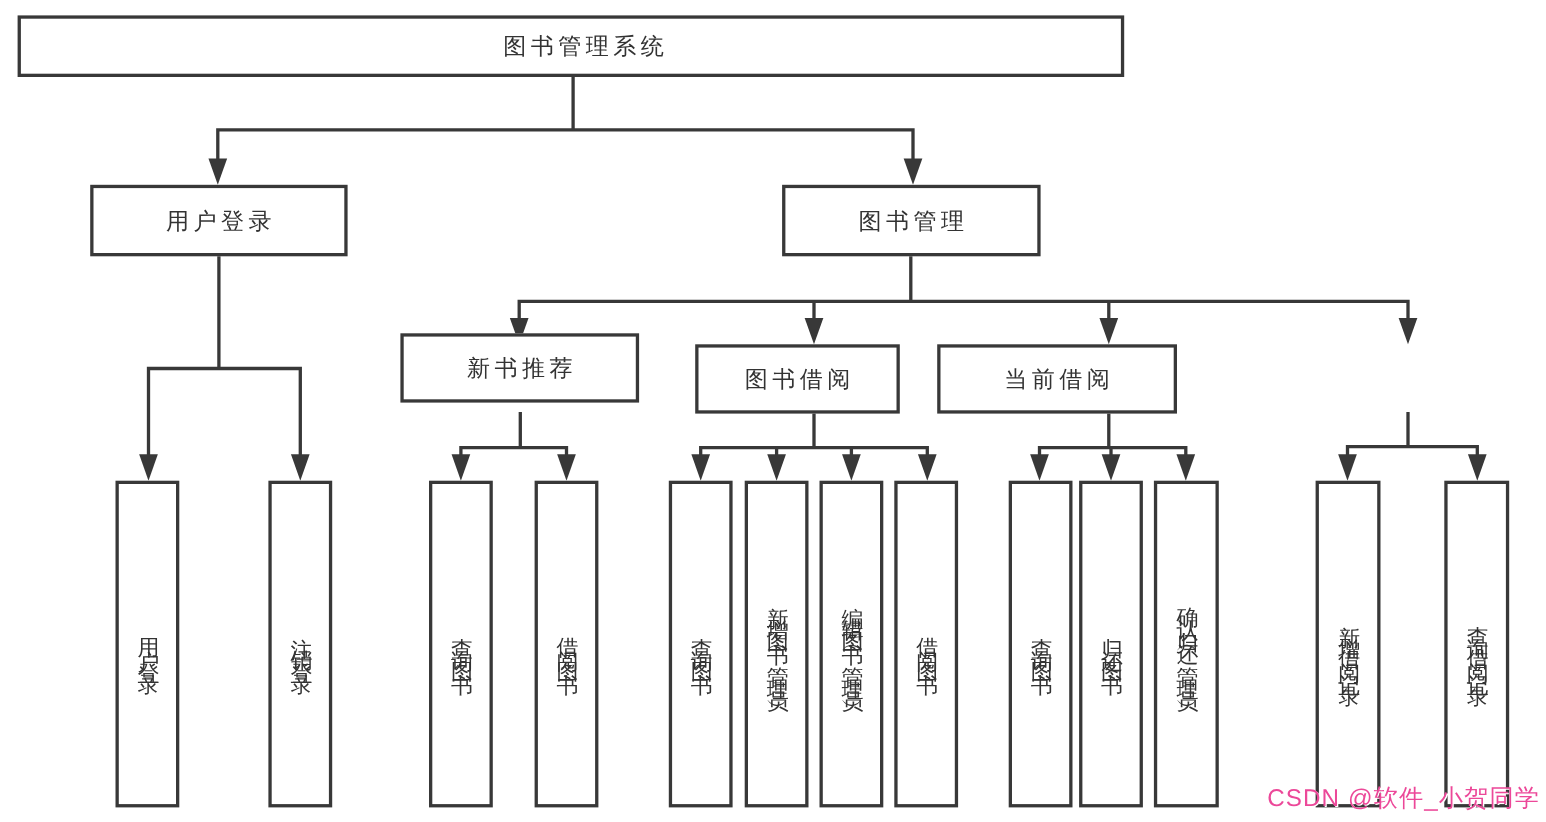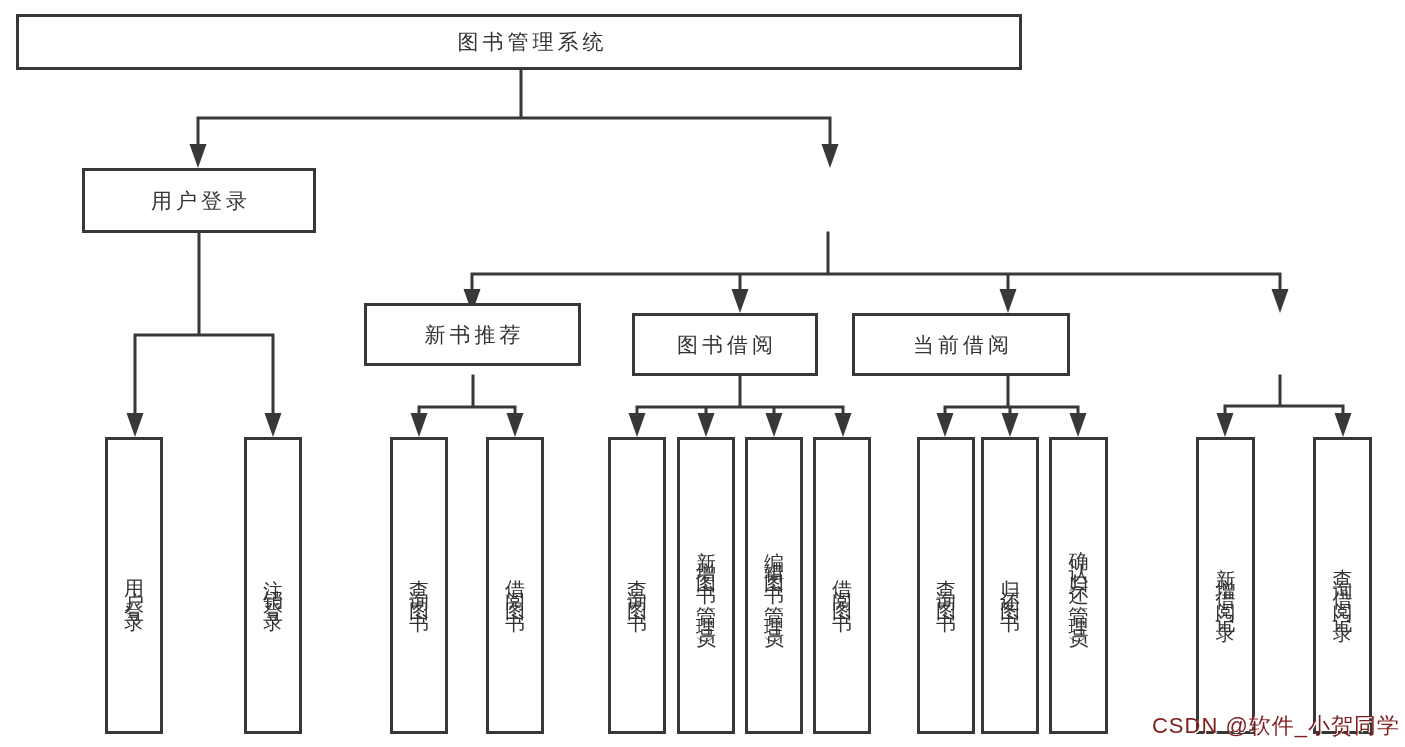--- a/index.html
+++ b/index.html
@@ -51,21 +51,21 @@
     color: #333333;
     font-size: 20px;
     line-height: 1.05;
     letter-spacing: 11px;
   }
   .watermark {
     position: absolute;
     right: 5px;
     top: 711px;
     font-size: 22px;
-    color: #7f1d1d;
+    color: #ec4899;
     letter-spacing: 1px;
     text-shadow: 1px 1px 0 #ffffff;
     z-index: 5;
     white-space: nowrap;
   }
 </style>
 </head>
 <body>
 
 <div class="canvas">
@@ -109,20 +109,23 @@
       <path d="M1334.5 413 L1351.5 413 L1343 437 Z"></path>
     </g>
   </svg>
 
   <div class="hbox" style="left:16px; top:14px; width:1006px; height:56px;padding-left:23px;">
     <span>图书管理系统</span>
   </div>
 
   <div class="hbox" style="left:82px; top:168px; width:234px; height:65px;">
     <span>用户登录</span>
+  </div>
+  <div class="hbox" style="left:711px; top:168px; width:235px; height:65px;">
+    <span>图书管理</span>
   </div>
 
   <div class="hbox" style="left:364px; top:303px; width:217px; height:63px;">
     <span>新书推荐</span>
   </div>
   <div class="hbox" style="left:632px; top:313px; width:186px; height:63px;">
     <span>图书借阅</span>
   </div>
   <div class="hbox" style="left:852px; top:313px; width:218px; height:63px;">
     <span>当前借阅</span>

